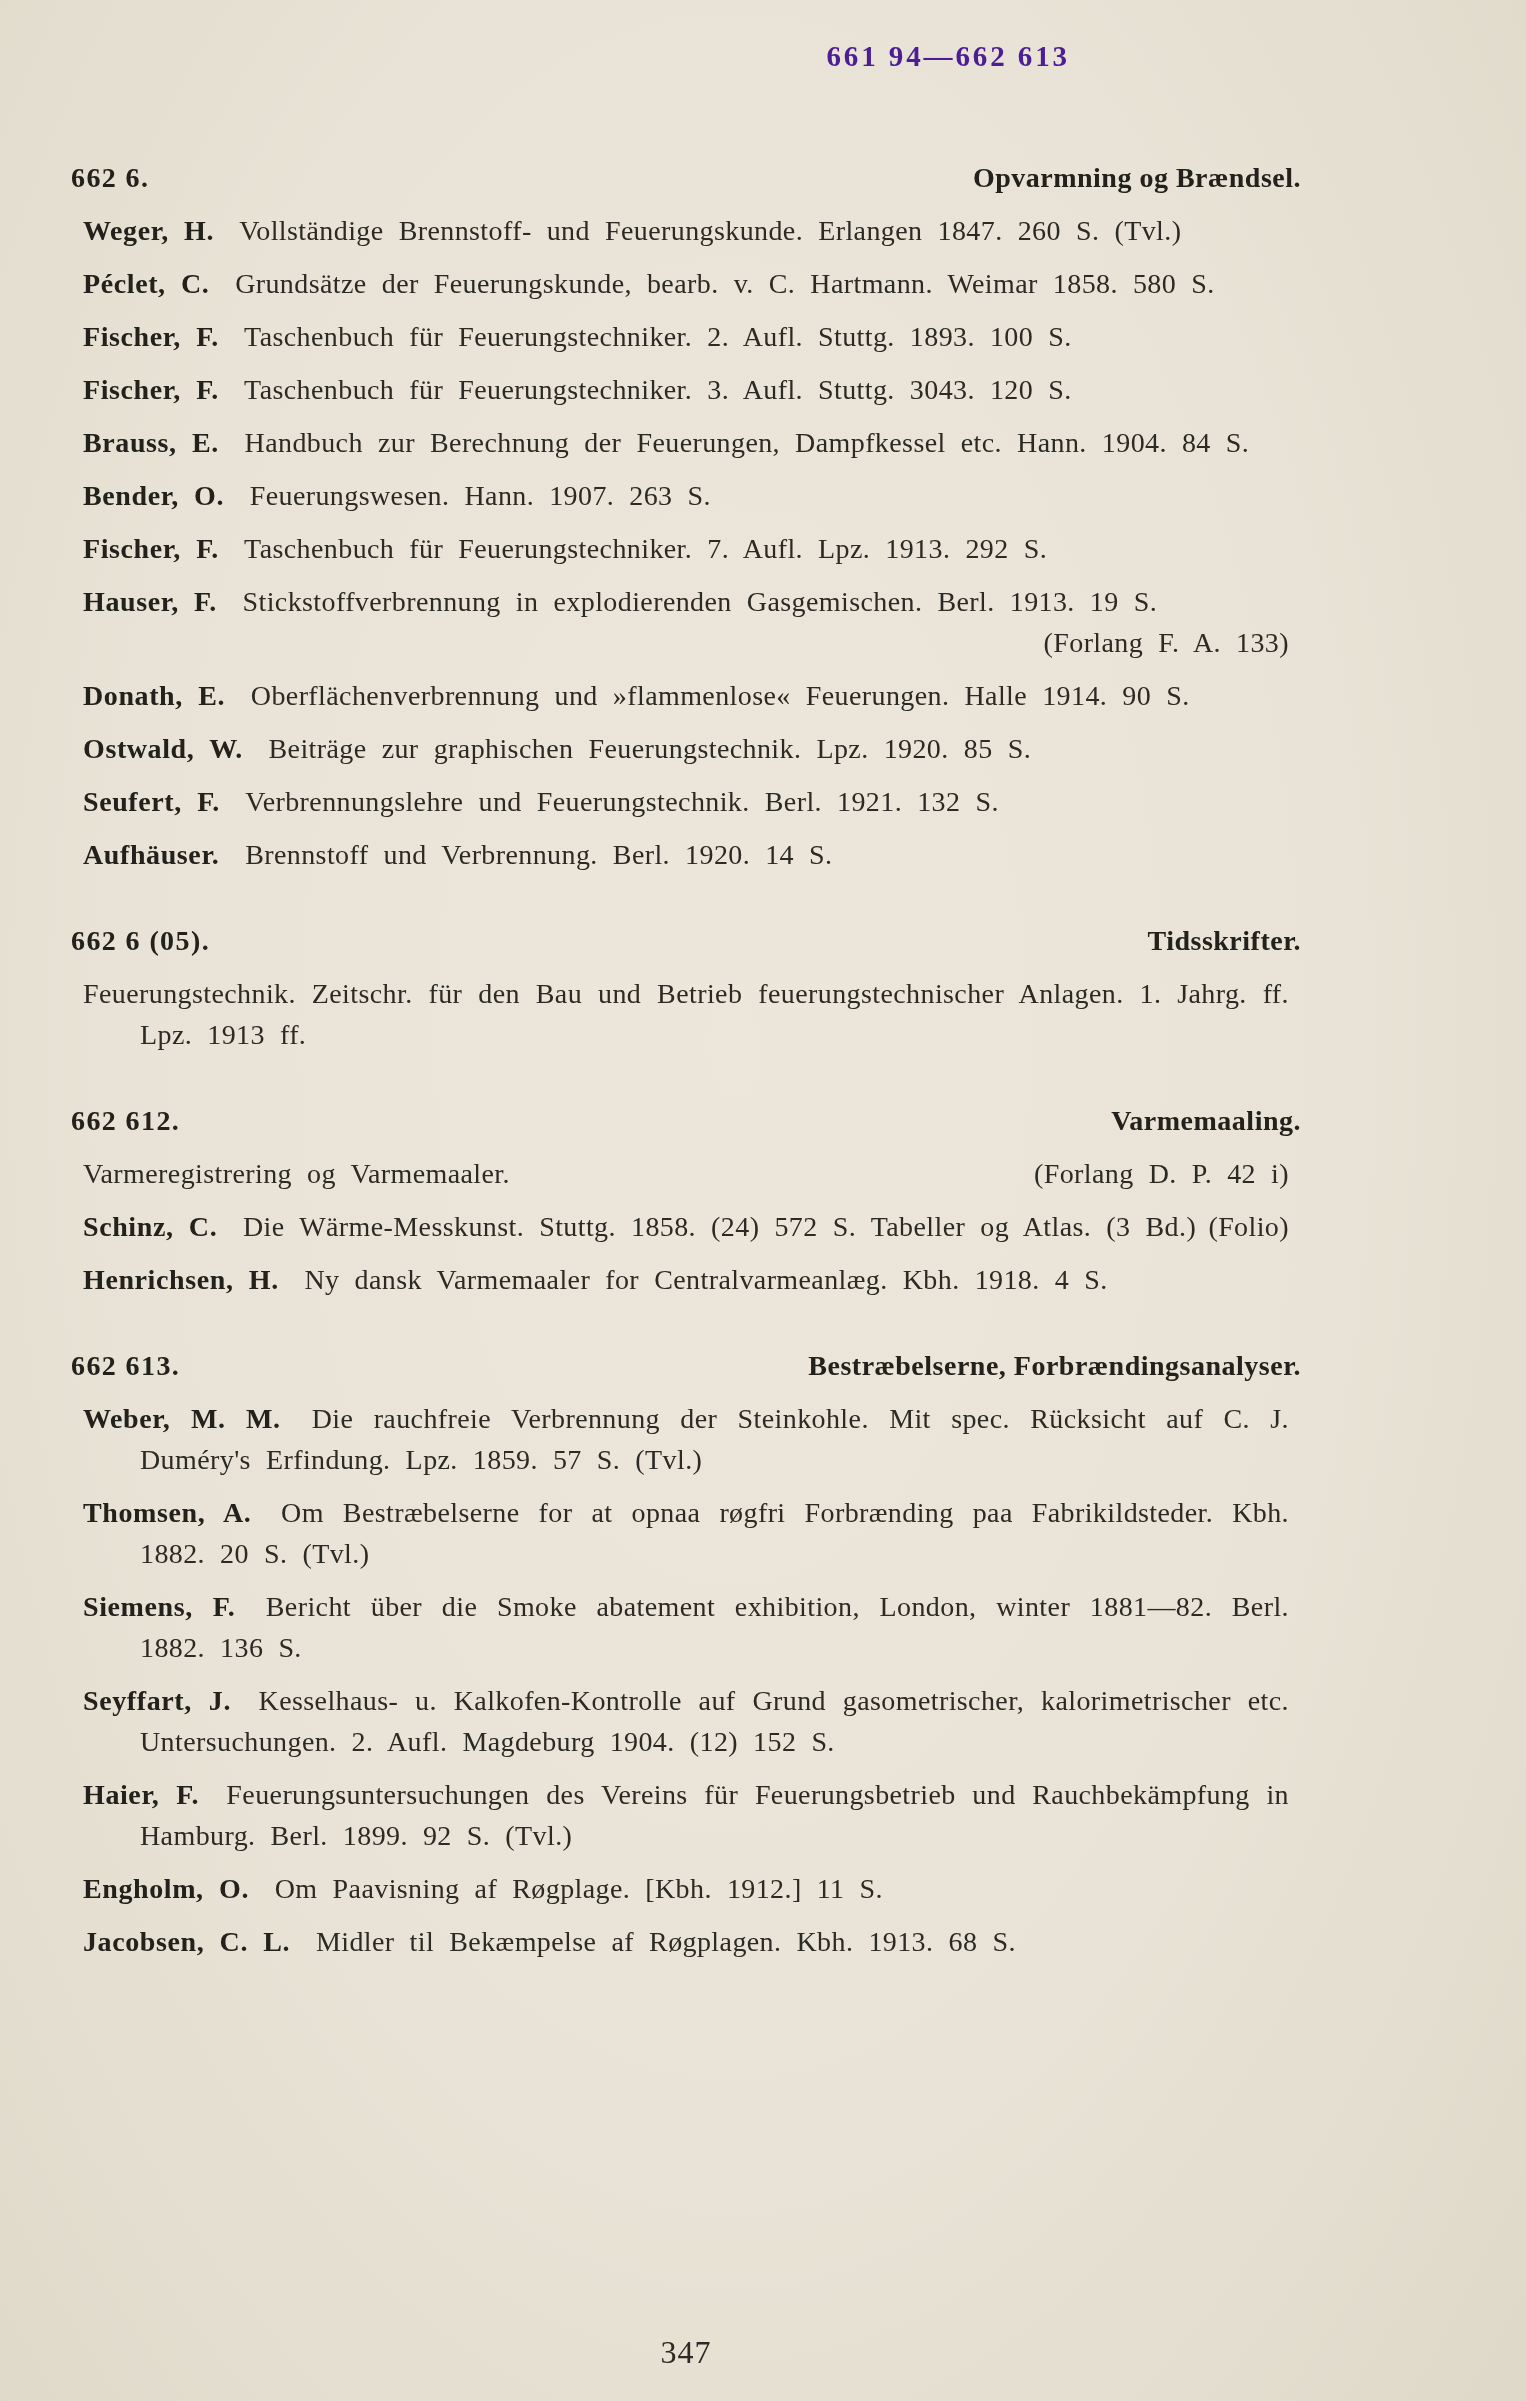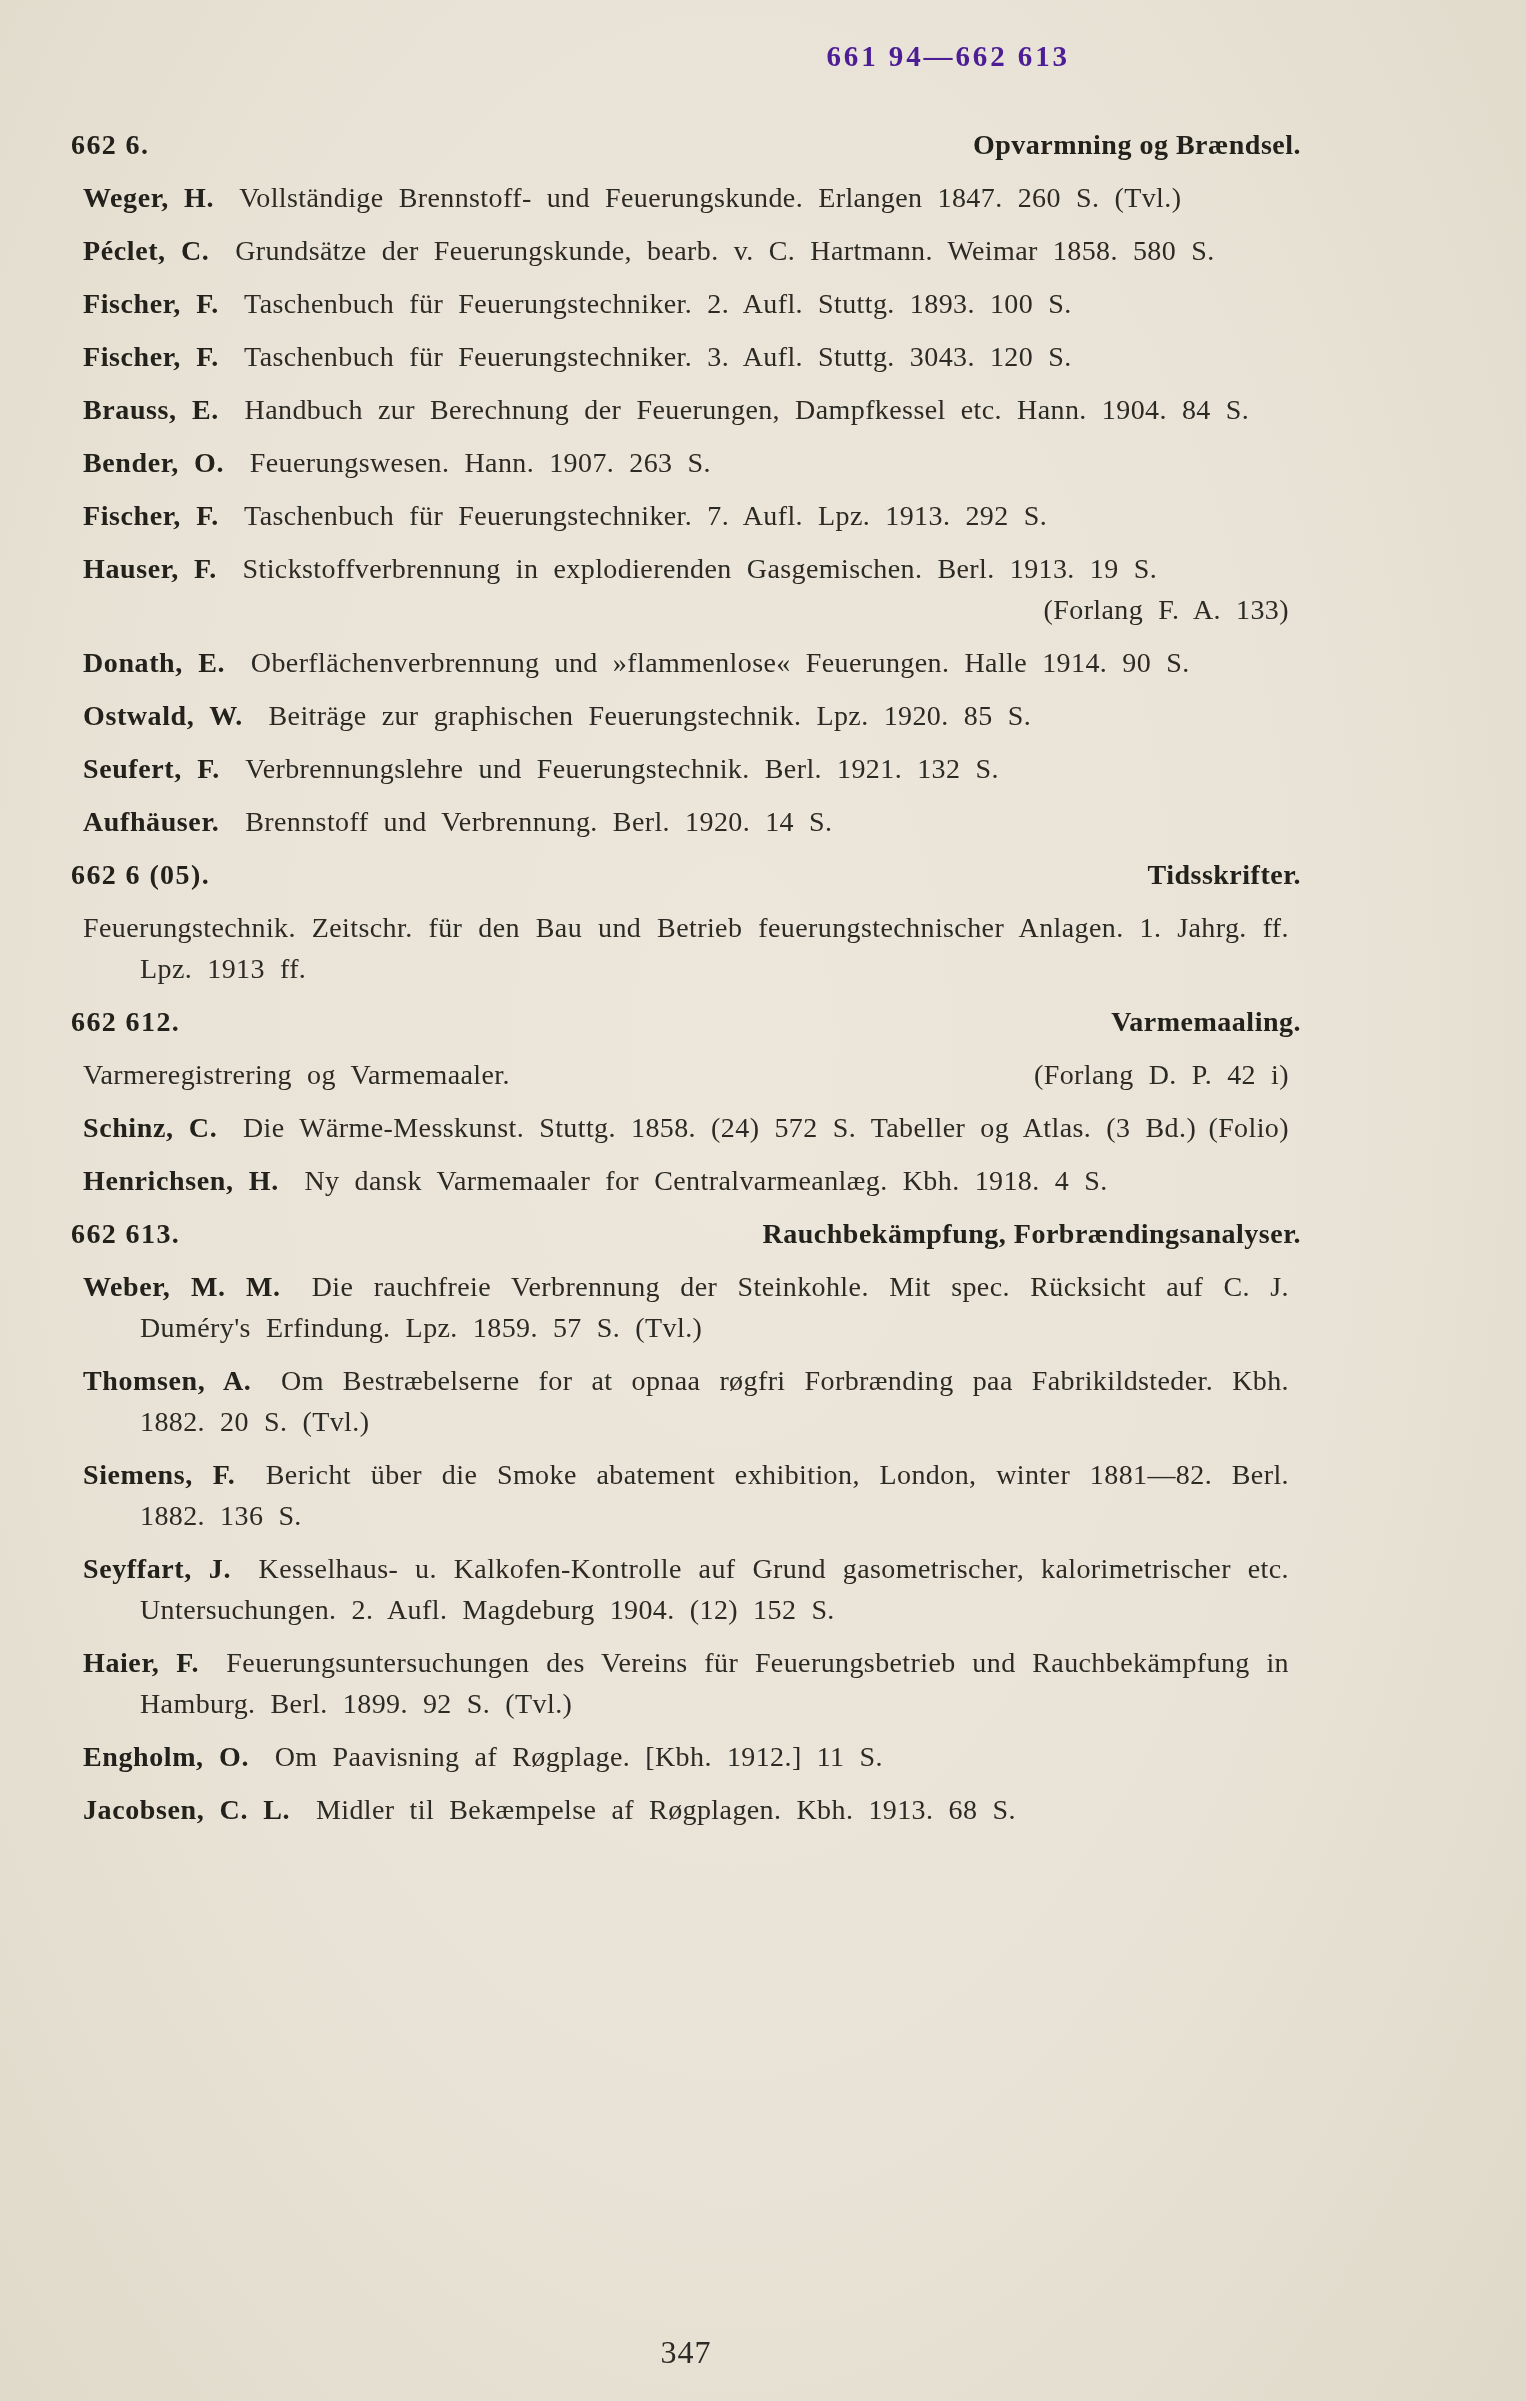--- a/index.html
+++ b/index.html
@@ -42,20 +42,21 @@
     align-items: baseline;
     font-weight: bold;
     font-size: 28px;
     line-height: 41px;
     letter-spacing: 0.5px;
     color: #23211b;
     clear: both;
   }
   .sec-code {
     letter-spacing: 1.4px;
+    margin-top: 33px;
   }
   .entry {
     margin: 12px;
     font-size: 28px;
     line-height: 41px;
     letter-spacing: 0.4px;
     word-spacing: 7.7px;
     text-align: justify;
     padding-left: 57px;
     text-indent: -57px;
@@ -112,21 +113,21 @@
       <p class="entry"><span>Feuerungstechnik. Zeitschr. für den Bau und Betrieb feuerungstechnischer Anlagen. 1. Jahrg. ff. Lpz. 1913 ff.</span></p>
       <div class="section-head">
         <span class="sec-code">662 612.</span>
         <span class="sec-title">Varmemaaling.</span>
       </div>
       <p class="entry"><span>Varmeregistrering og Varmemaaler.</span><span class="note">(Forlang D. P. 42 i)</span></p>
       <p class="entry"><span class="author">Schinz, C.</span> <span>Die Wärme-Messkunst. Stuttg. 1858. (24) 572 S. Tabeller og Atlas. (3 Bd.)</span><span class="note">(Folio)</span></p>
       <p class="entry"><span class="author">Henrichsen, H.</span> <span>Ny dansk Varmemaaler for Centralvarmeanlæg. Kbh. 1918. 4 S.</span></p>
       <div class="section-head">
         <span class="sec-code">662 613.</span>
-        <span class="sec-title">Rauchbekämpfung, Forbrændingsanalyser.</span>
+        <span class="sec-title">Bestræbelserne, Forbrændingsanalyser.</span>
       </div>
       <p class="entry"><span class="author">Weber, M. M.</span> <span>Die rauchfreie Verbrennung der Steinkohle. Mit spec. Rücksicht auf C. J. Duméry's Erfindung. Lpz. 1859. 57 S. (Tvl.)</span></p>
       <p class="entry"><span class="author">Thomsen, A.</span> <span>Om Bestræbelserne for at opnaa røgfri Forbrænding paa Fabrikildsteder. Kbh. 1882. 20 S. (Tvl.)</span></p>
       <p class="entry"><span class="author">Siemens, F.</span> <span>Bericht über die Smoke abatement exhibition, London, winter 1881—82. Berl. 1882. 136 S.</span></p>
       <p class="entry"><span class="author">Seyffart, J.</span> <span>Kesselhaus- u. Kalkofen-Kontrolle auf Grund gasometrischer, kalorimetrischer etc. Untersuchungen. 2. Aufl. Magdeburg 1904. (12) 152 S.</span></p>
       <p class="entry"><span class="author">Haier, F.</span> <span>Feuerungsuntersuchungen des Vereins für Feuerungsbetrieb und Rauchbekämpfung in Hamburg. Berl. 1899. 92 S. (Tvl.)</span></p>
       <p class="entry"><span class="author">Engholm, O.</span> <span>Om Paavisning af Røgplage. [Kbh. 1912.] 11 S.</span></p>
       <p class="entry"><span class="author">Jacobsen, C. L.</span> <span>Midler til Bekæmpelse af Røgplagen. Kbh. 1913. 68 S.</span></p>
     </div>
 

